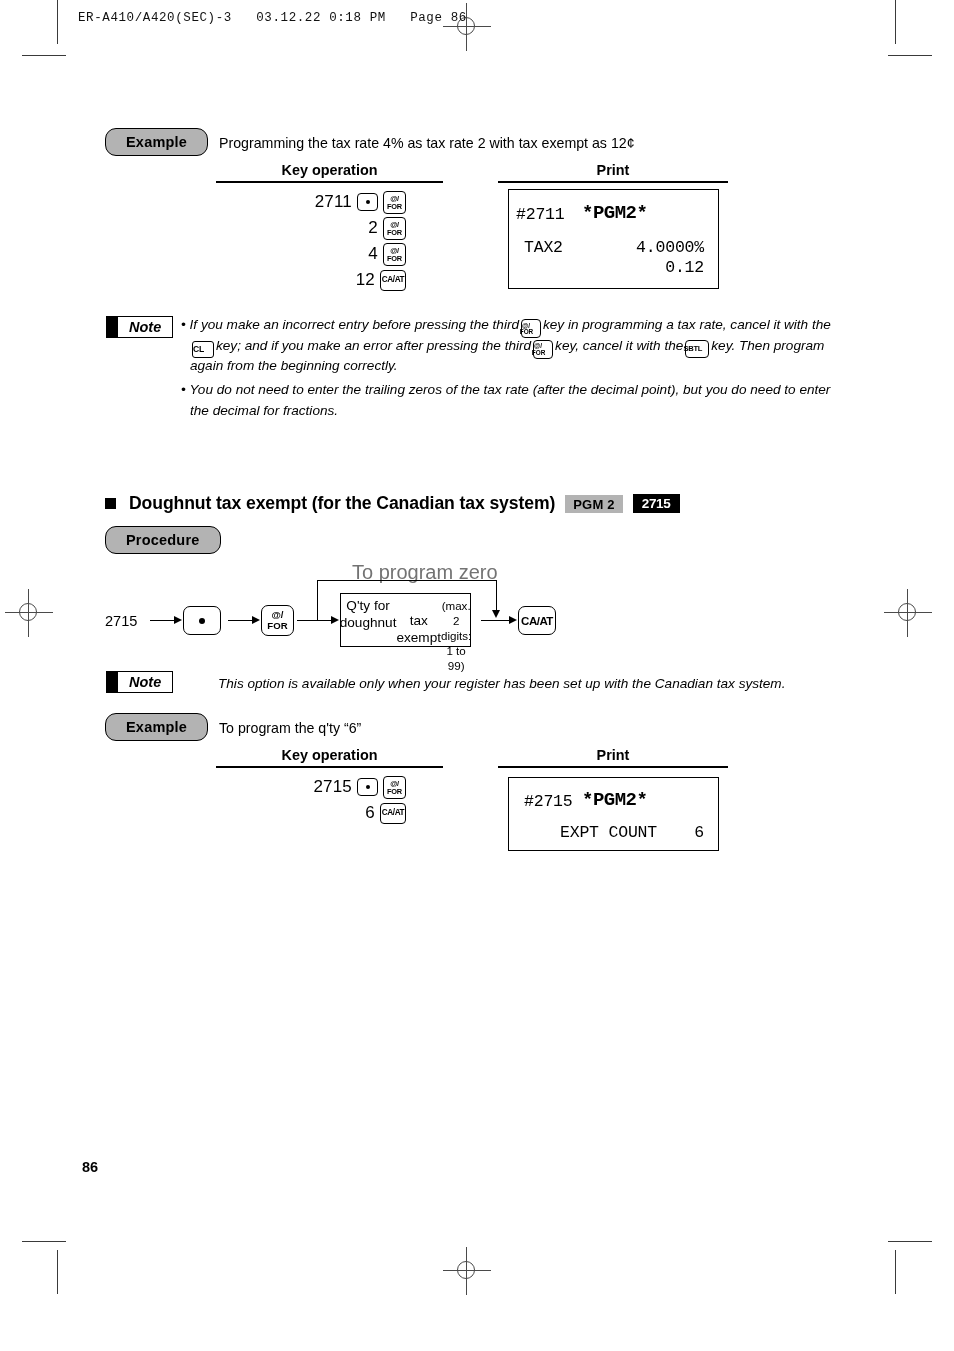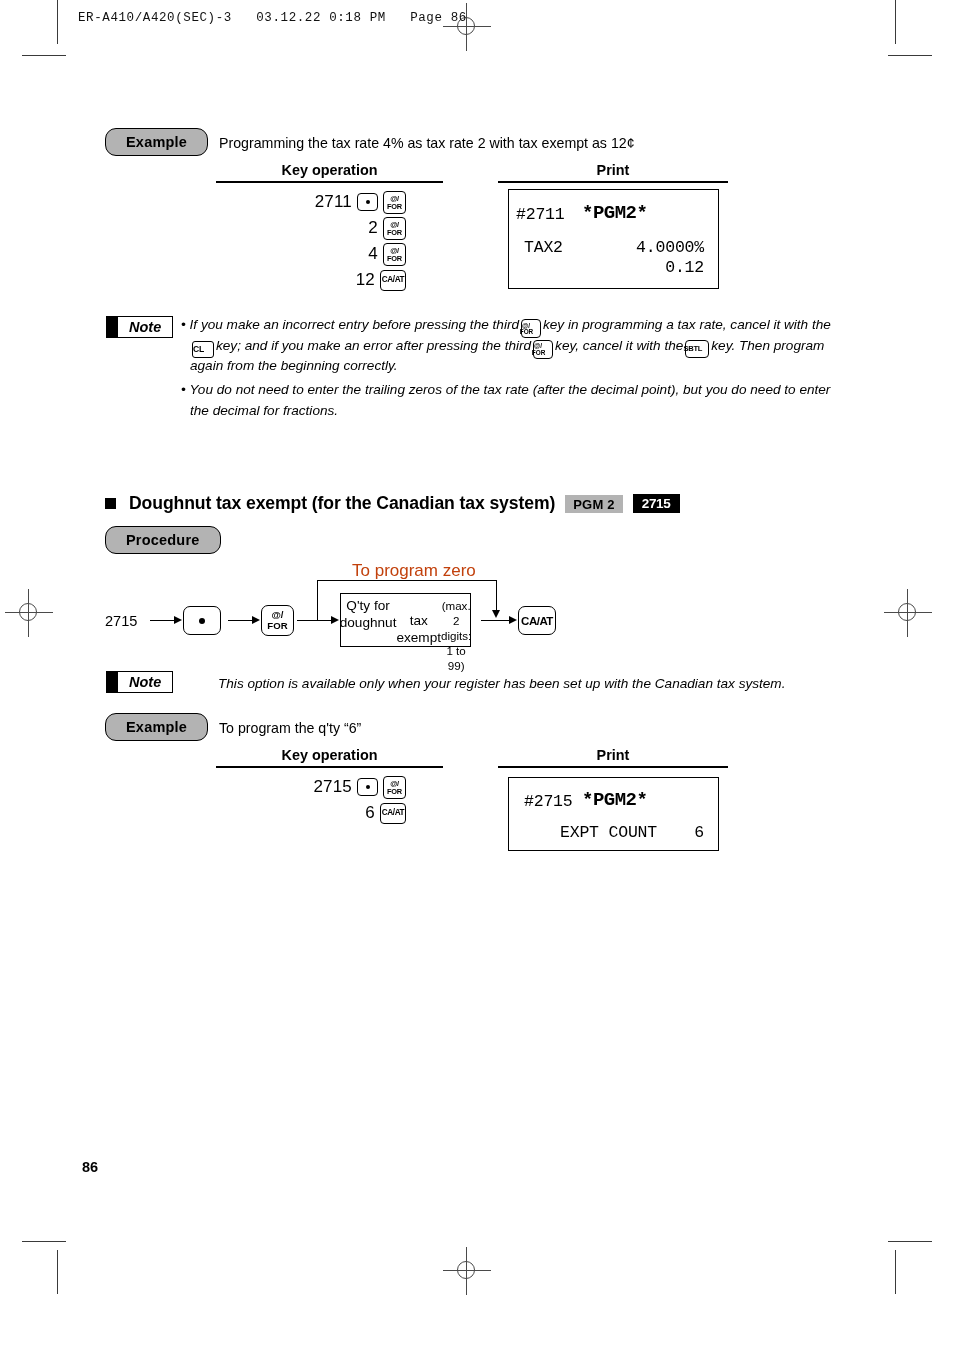--- a/index.html
+++ b/index.html
@@ -227,22 +227,22 @@
     color: #000;
   }
   .rcpt-pgm {
     font-weight: bold;
     font-size: 19px;
     letter-spacing: -0.5px;
   }
   .rcpt-right { text-align: right; }
   .flow-label {
     position: absolute;
-    font-size: 17px;
-    color: #c2410c;
+    font-size: 20px;
+    color: #737373;
   }
   .flow-num {
     position: absolute;
     font-size: 14.6px;
     color: #000;
   }
   .arrow-line {
     position: absolute;
     background: #000;
     height: 1.4px;

